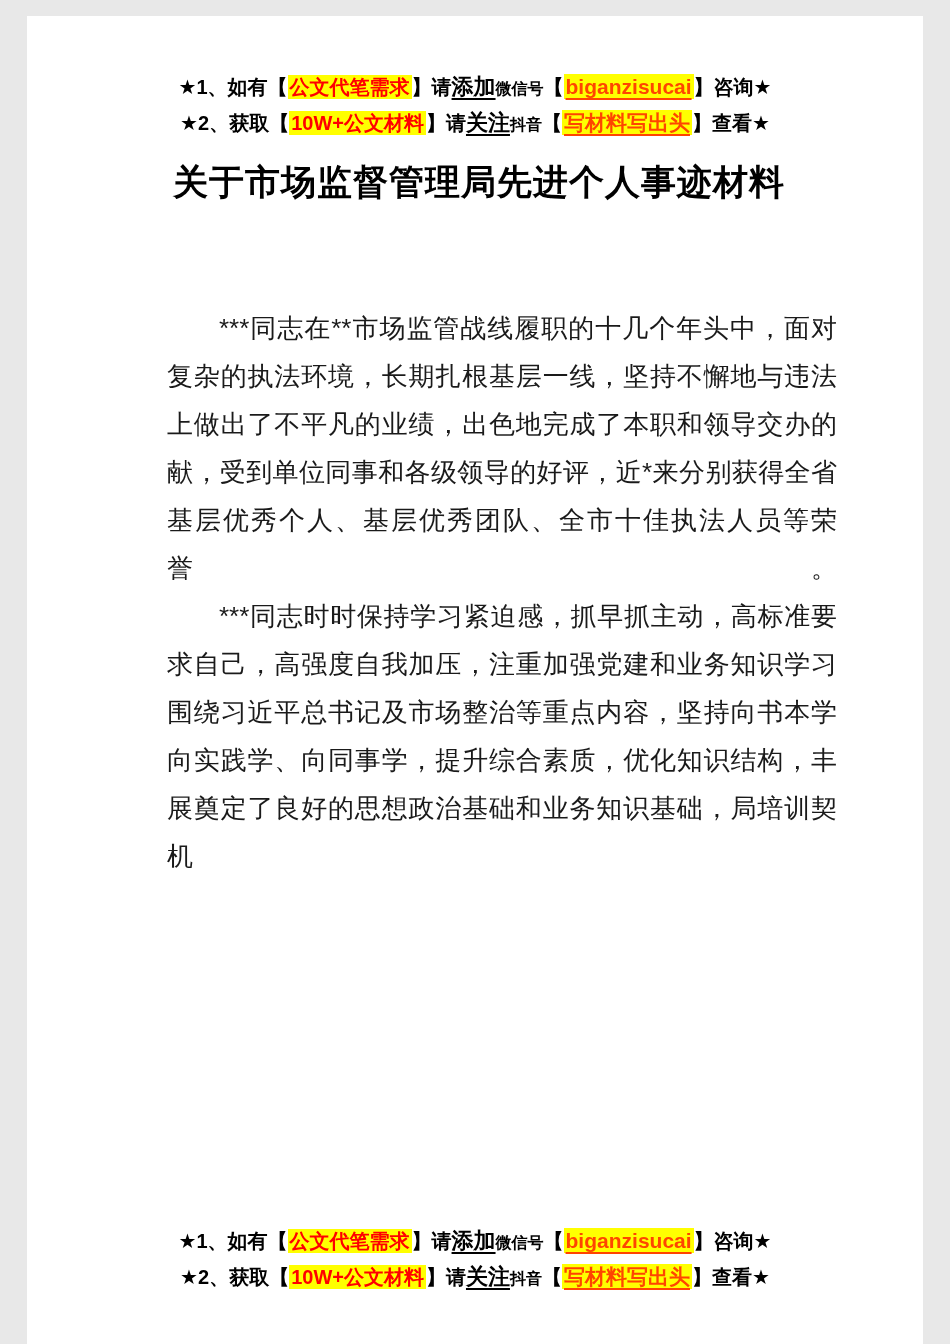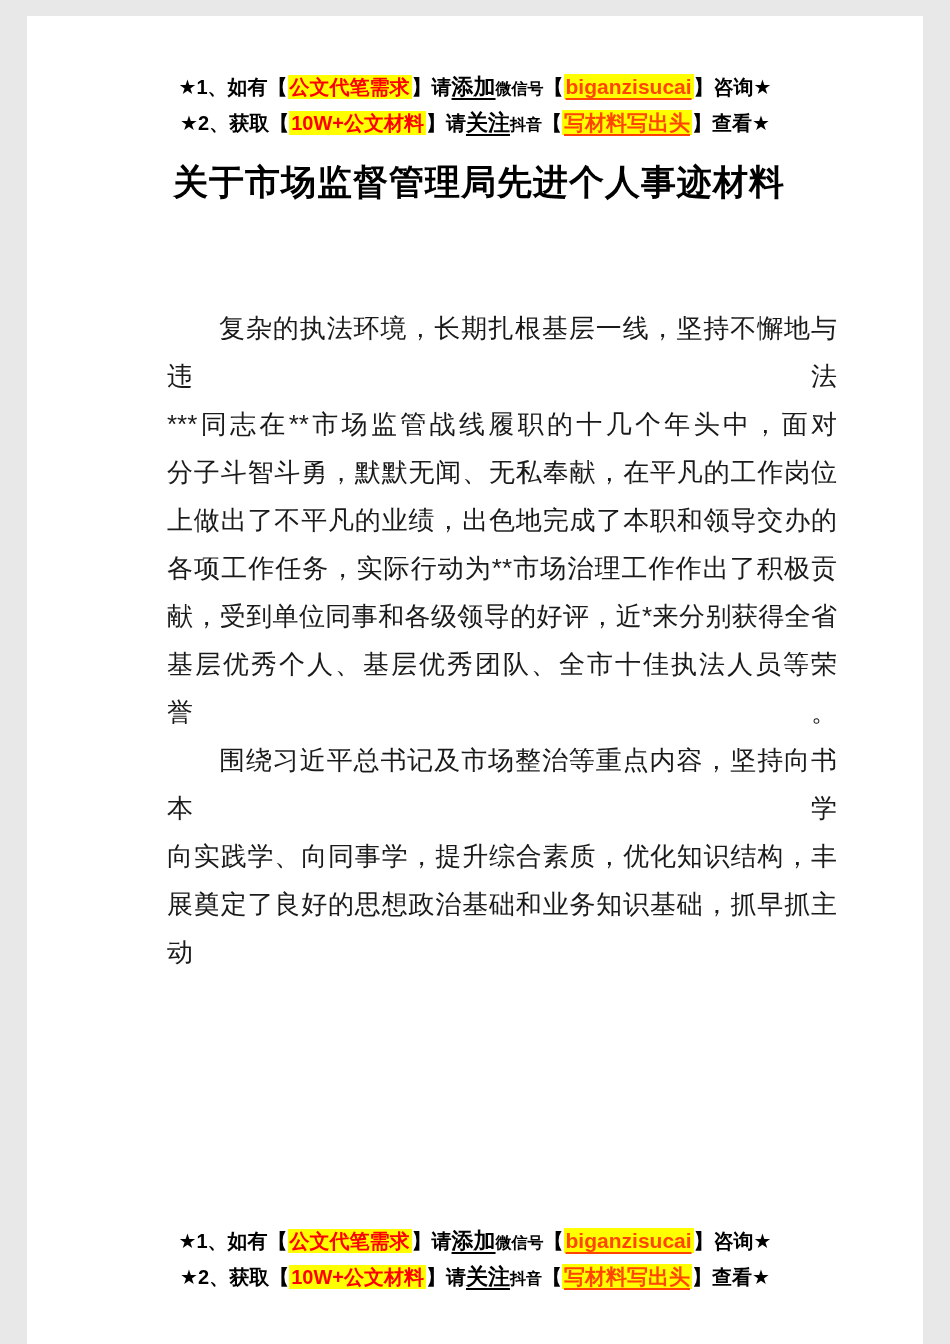--- a/index.html
+++ b/index.html
@@ -96,32 +96,32 @@
 
   <div class="promo promo-top">
       <div class="promo-line"><span class="seg-plain">★1、如有【</span><span class="seg-hl-red">公文代笔需求</span><span class="seg-plain">】请</span><span class="seg-u-big">添加</span><span class="seg-small">微信号</span><span class="seg-plain">【</span><span class="seg-hl-orange-u">biganzisucai</span><span class="seg-plain">】咨询★</span></div>
       <div class="promo-line"><span class="seg-plain">★2、获取【</span><span class="seg-hl-red">10W+公文材料</span><span class="seg-plain">】请</span><span class="seg-u-big">关注</span><span class="seg-small">抖音</span><span class="seg-plain">【</span><span class="seg-hl-orange-u">写材料写出头</span><span class="seg-plain">】查看★</span></div>
     </div>
 
   <h1 class="doc-title">关于市场监督管理局先进个人事迹材料</h1>
 
   <div class="content">
     <div class="para">
+        <div class="line">***同志在**市场监管战线履职的十几个年头中，面对</div>
         <div class="line">复杂的执法环境，长期扎根基层一线，坚持不懈地与违法</div>
-        <div class="line">***同志在**市场监管战线履职的十几个年头中，面对</div>
-        <div class="line">分子斗智斗勇，默默无闻、无私奉献，在平凡的工作岗位</div>
         <div class="line">上做出了不平凡的业绩，出色地完成了本职和领导交办的</div>
-        <div class="line">各项工作任务，实际行动为**市场治理工作作出了积极贡</div>
         <div class="line">献，受到单位同事和各级领导的好评，近*来分别获得全省</div>
         <div class="line">基层优秀个人、基层优秀团队、全市十佳执法人员等荣誉。</div>
       </div>
     <div class="para">
+        <div class="line">***同志时时保持学习紧迫感，抓早抓主动，高标准要</div>
+        <div class="line">求自己，高强度自我加压，注重加强党建和业务知识学习</div>
         <div class="line">围绕习近平总书记及市场整治等重点内容，坚持向书本学</div>
         <div class="line">向实践学、向同事学，提升综合素质，优化知识结构，丰</div>
-        <div class="line">展奠定了良好的思想政治基础和业务知识基础，抓早抓主动</div>
+        <div class="line">展奠定了良好的思想政治基础和业务知识基础，局培训契机</div>
       </div>
   </div>
 
   <div class="promo promo-bottom">
       <div class="promo-line"><span class="seg-plain">★1、如有【</span><span class="seg-hl-red">公文代笔需求</span><span class="seg-plain">】请</span><span class="seg-u-big">添加</span><span class="seg-small">微信号</span><span class="seg-plain">【</span><span class="seg-hl-orange-u">biganzisucai</span><span class="seg-plain">】咨询★</span></div>
       <div class="promo-line"><span class="seg-plain">★2、获取【</span><span class="seg-hl-red">10W+公文材料</span><span class="seg-plain">】请</span><span class="seg-u-big">关注</span><span class="seg-small">抖音</span><span class="seg-plain">【</span><span class="seg-hl-orange-u">写材料写出头</span><span class="seg-plain">】查看★</span></div>
     </div>
 
 </div>
 

